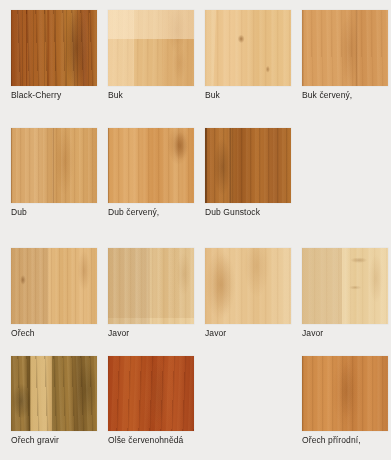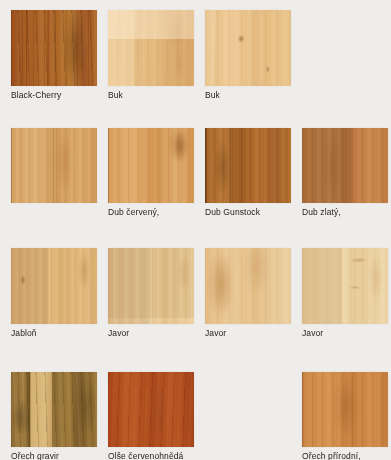--- a/index.html
+++ b/index.html
@@ -48,21 +48,21 @@
 
   
   .col-0 { left: 11px; }
   .col-1 { left: 108px; }
   .col-2 { left: 205px; }
   .col-3 { left: 302px; }
 
   .row-0 { top: 10px; }
   .row-1 { top: 128px; }
   .row-2 { top: 248px; }
-  .row-3 { top: 372px; }
+  .row-3 { top: 356px; }
 
   .row-0 .swatch-image { height: 76px; }
   .row-1 .swatch-image { height: 75px; }
   .row-2 .swatch-image { height: 76px; }
   .row-3 .swatch-image { height: 75px; }
 
   
 
   
   .w-blackcherry {
@@ -278,48 +278,49 @@
         <div class="grain"></div>
       </div>
       <div class="swatch-label">Buk</div>
     </div>
     <div class="swatch-cell col-2 row-0">
       <div class="swatch-image w-buk-plain">
         <div class="grain"></div>
       </div>
       <div class="swatch-label">Buk</div>
     </div>
+    <div class="swatch-cell col-3 row-0">
+      <div class="swatch-image w-buk-cerveny">
+        <div class="grain"></div>
+      </div>
+      <div class="swatch-label">Buk červený,</div>
+    </div>
     <div class="swatch-cell col-0 row-1">
       <div class="swatch-image w-dub">
         <div class="grain"></div>
       </div>
+      <div class="swatch-label">Dub</div>
     </div>
     <div class="swatch-cell col-2 row-1">
       <div class="swatch-image w-gunstock">
         <div class="grain"></div>
       </div>
       <div class="swatch-label">Dub Gunstock</div>
     </div>
     <div class="swatch-cell col-1 row-1">
       <div class="swatch-image w-dub-cerveny">
         <div class="grain"></div>
       </div>
       <div class="swatch-label">Dub červený,</div>
     </div>
-    <div class="swatch-cell col-3 row-1">
-      <div class="swatch-image w-dub-zlaty">
-        <div class="grain"></div>
-      </div>
-      <div class="swatch-label">Dub zlatý,</div>
-    </div>
     <div class="swatch-cell col-0 row-2">
       <div class="swatch-image w-jablon">
         <div class="grain"></div>
       </div>
-      <div class="swatch-label">Jabloň</div>
+      <div class="swatch-label">Ořech</div>
     </div>
     <div class="swatch-cell col-1 row-2">
       <div class="swatch-image w-javor1">
         <div class="grain"></div>
       </div>
       <div class="swatch-label">Javor</div>
     </div>
     <div class="swatch-cell col-2 row-2">
       <div class="swatch-image w-javor2">
         <div class="grain"></div>

